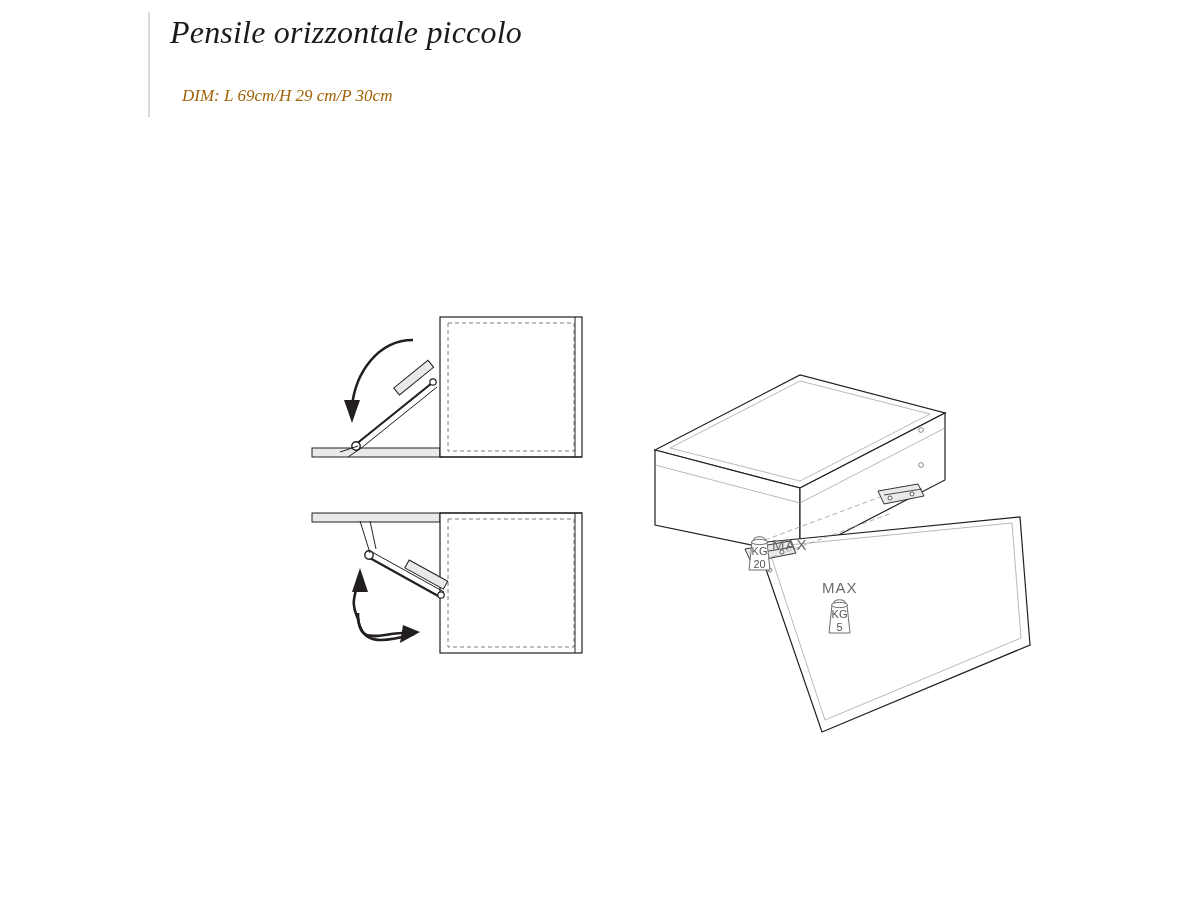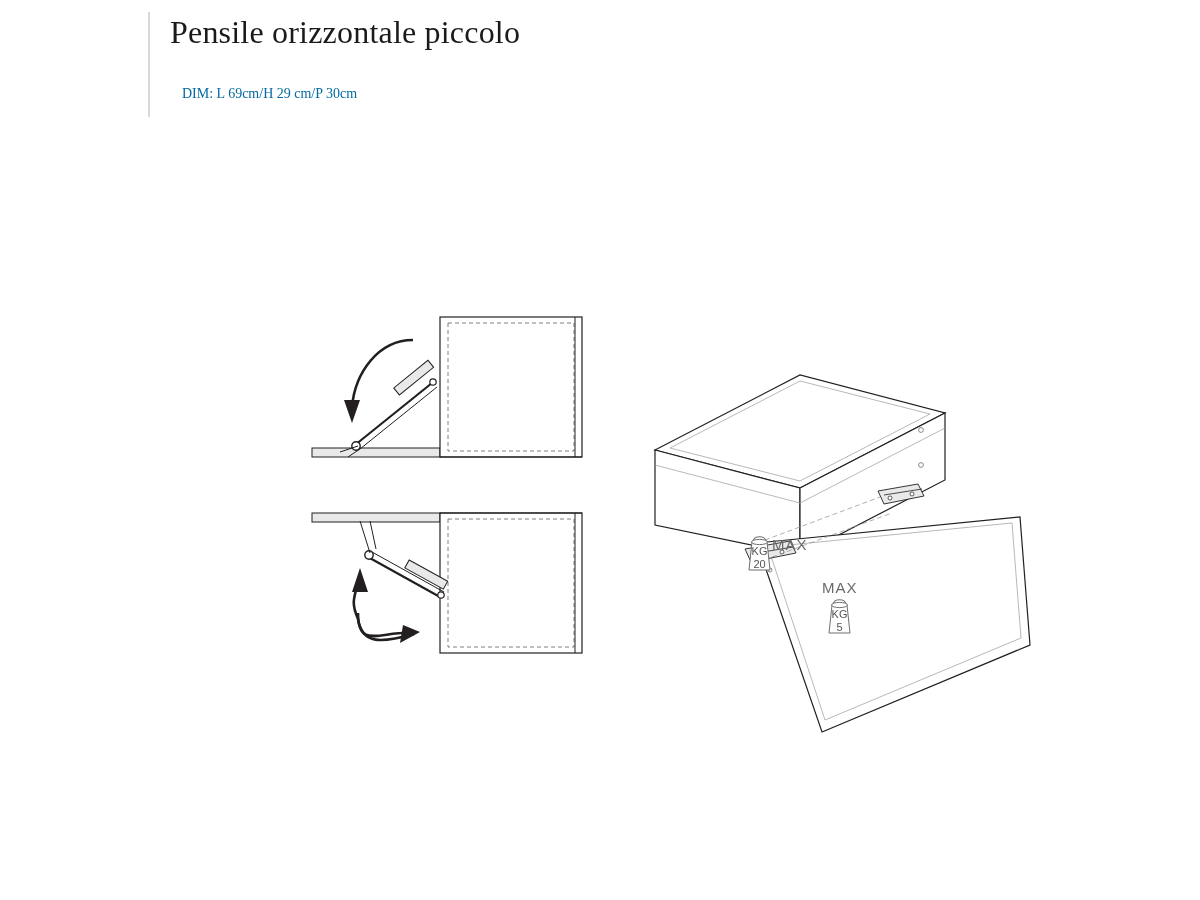--- a/index.html
+++ b/index.html
@@ -16,20 +16,21 @@
     overflow: hidden;
   }
 
   
   #header {
     position: absolute;
     left: 0;
     top: 0;
     width: 1068px;
     height: 125px;
+    font-style: italic;
   }
   #title-rule {
     position: absolute;
     left: 148px;
     top: 12px;
     width: 2px;
     height: 105px;
     background: #d9d9d9;
   }
   #page-title {
@@ -39,22 +40,22 @@
     font-size: 32px;
     font-weight: 400;
     letter-spacing: 0.2px;
     color: #1a1a1a;
     white-space: nowrap;
   }
   #dim-line {
     position: absolute;
     left: 182px;
     top: 86px;
-    font-size: 14px;
-    color: #0369a1;
+    font-size: 17px;
+    color: #a16207;
     white-space: nowrap;
   }
 
   
   #figure {
     position: absolute;
     left: 0;
     top: 125px;
     width: 976px;
     height: 775px;

